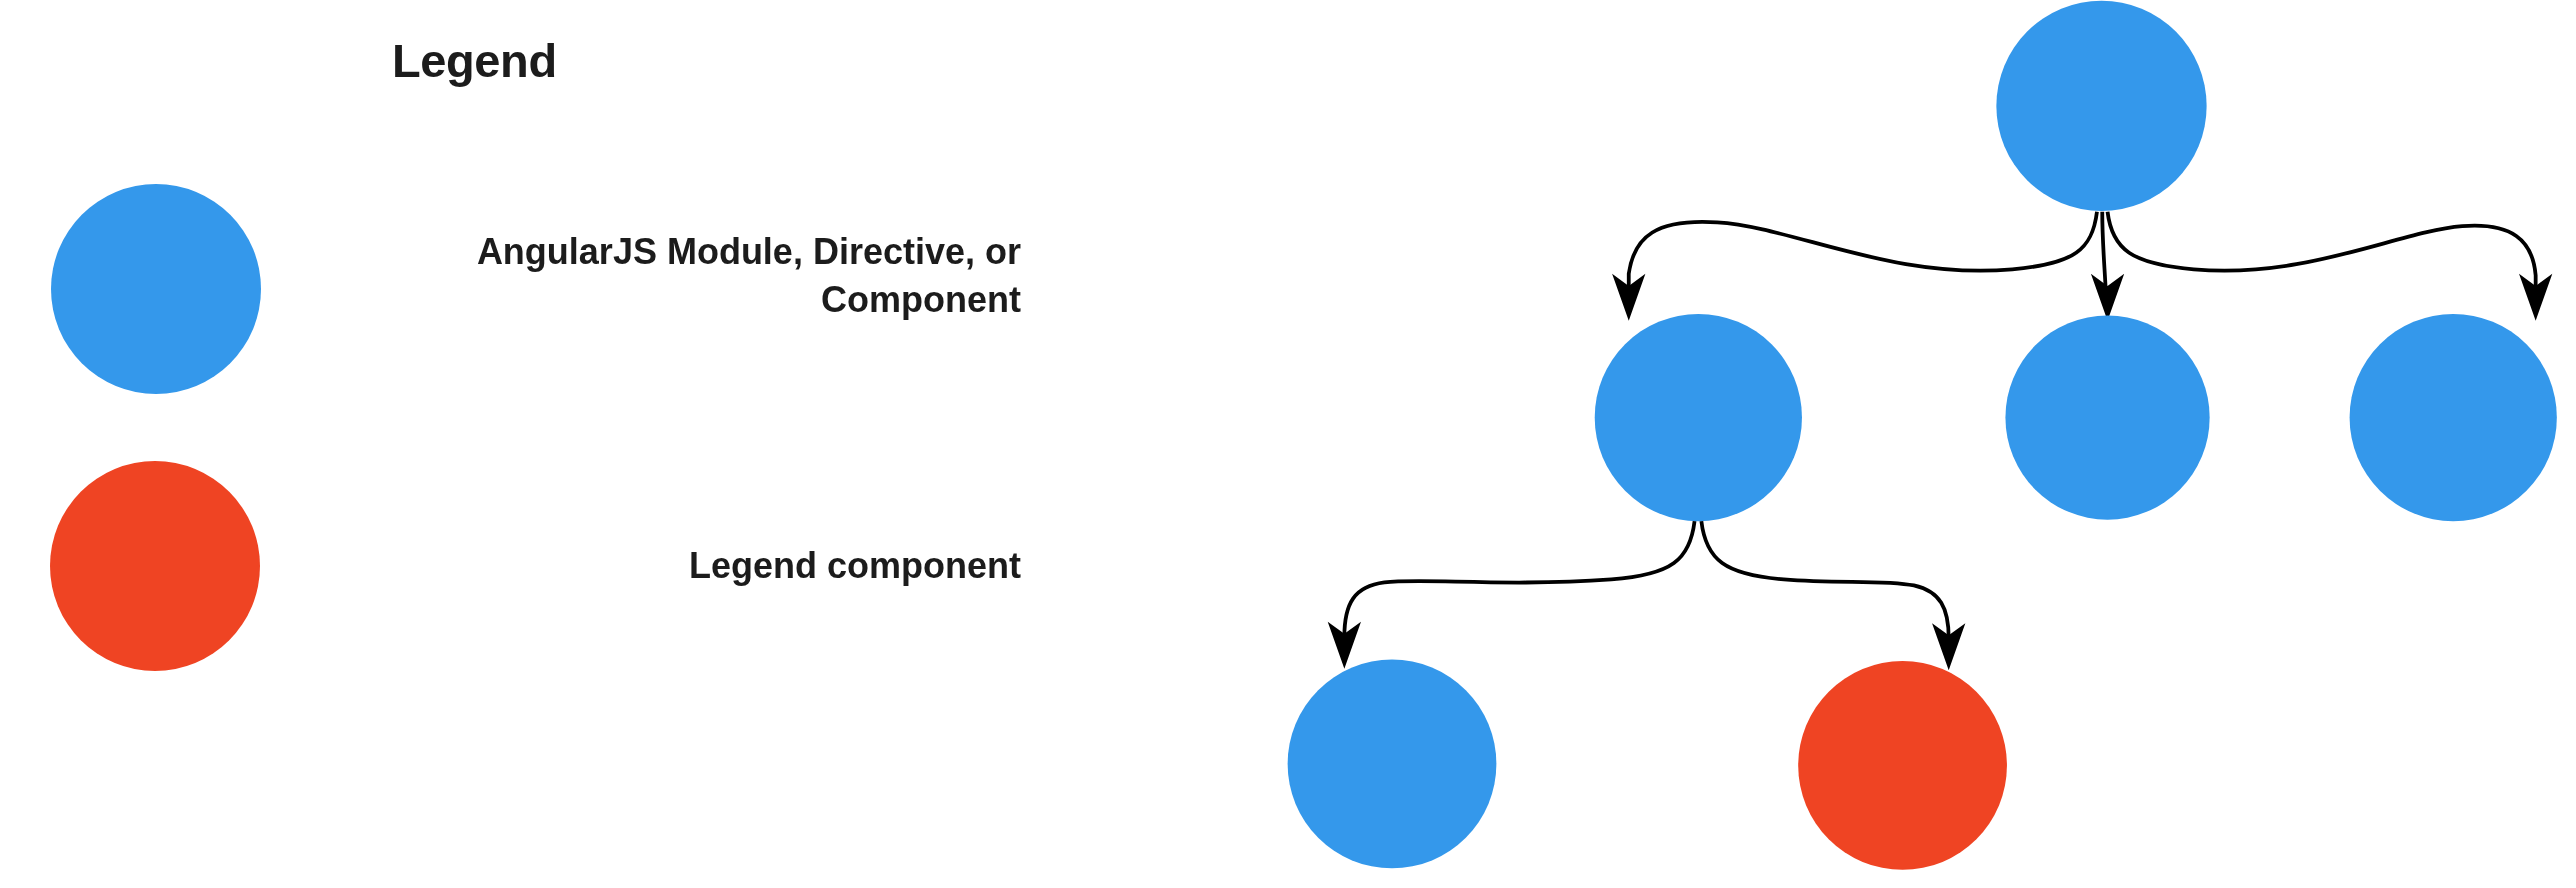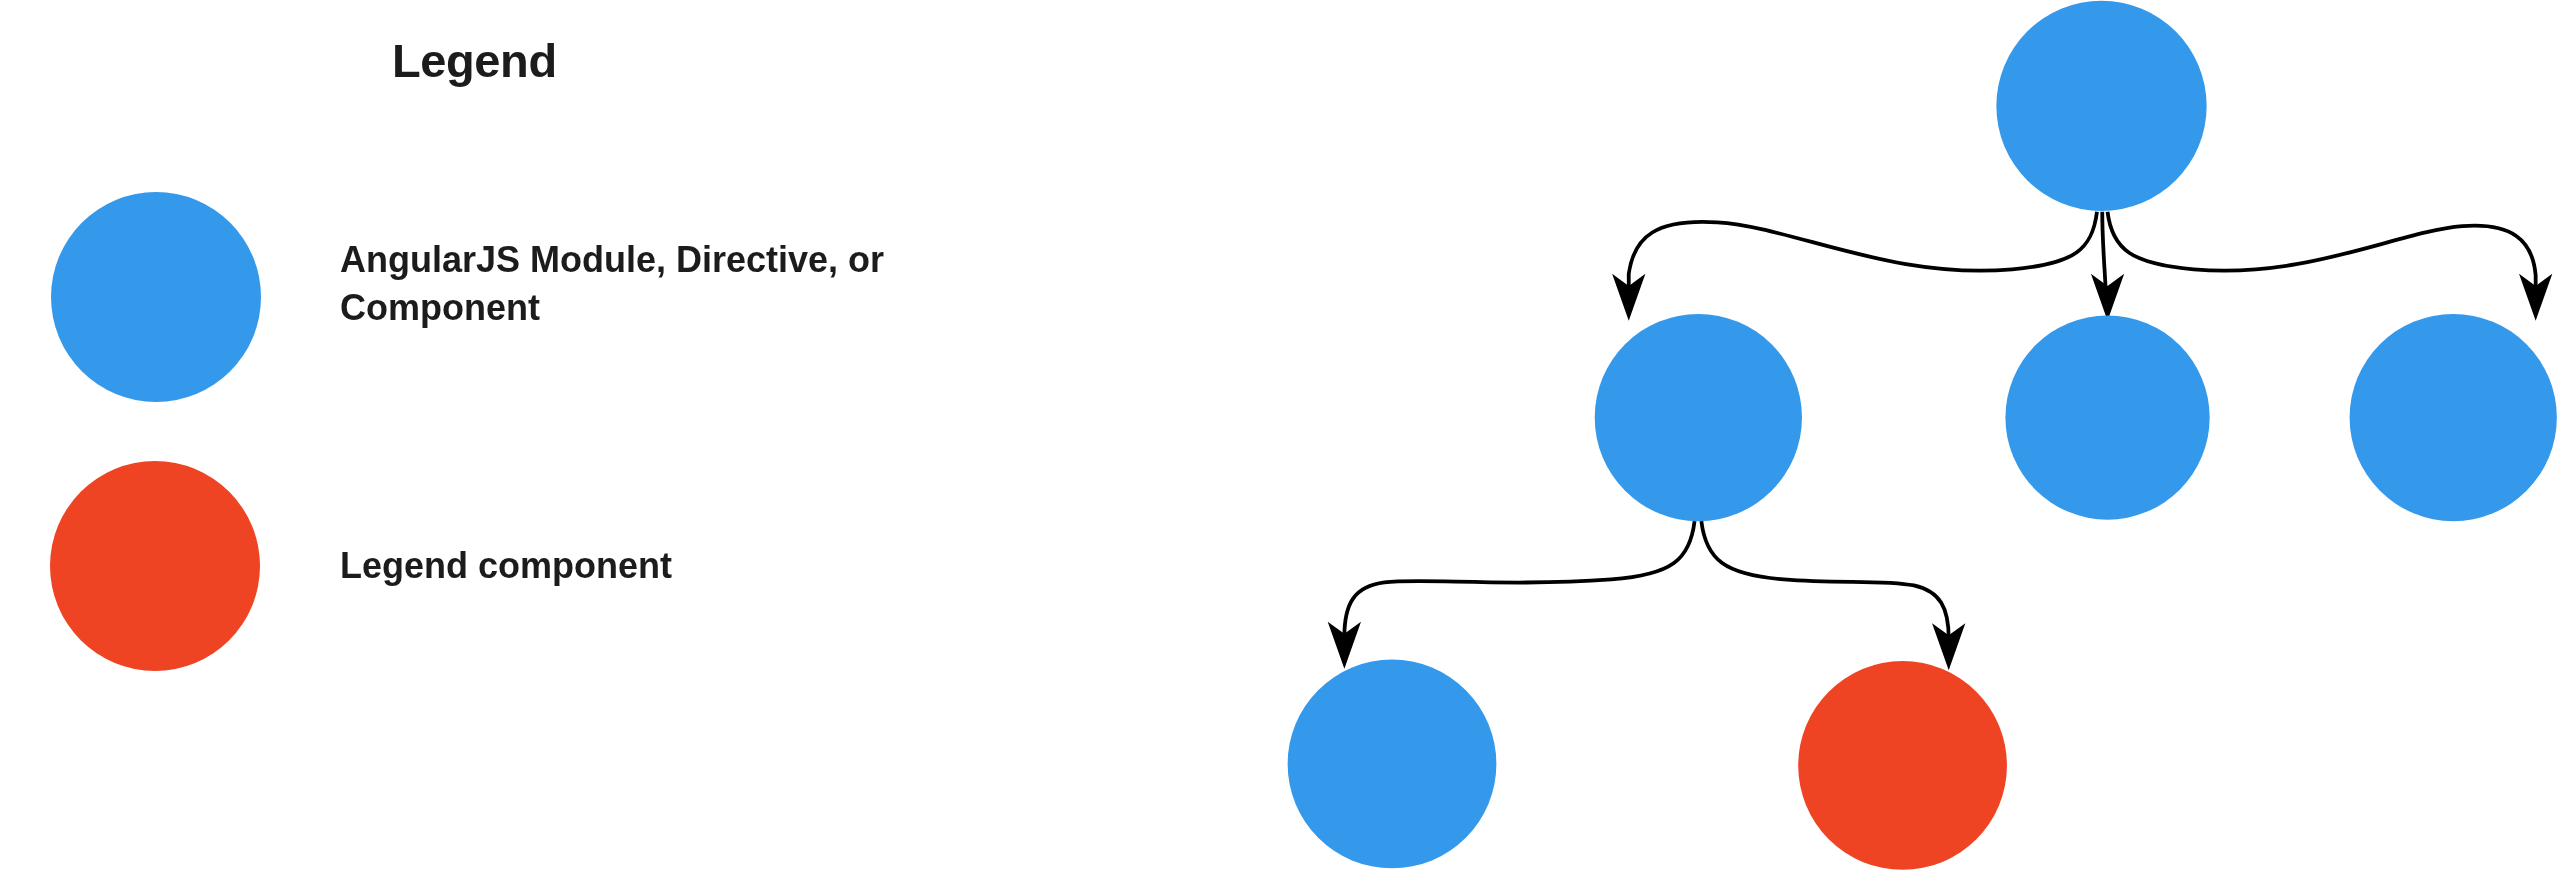--- a/index.html
+++ b/index.html
@@ -15,20 +15,21 @@
     overflow: hidden;
     font-family: "Liberation Sans", "DejaVu Sans", sans-serif;
   }
 
   #canvas {
     position: absolute;
     left: 0;
     top: 0;
     width: 2576px;
     height: 774px;
+    text-align: right;
   }
 
   
   .legend-panel {
     position: absolute;
     left: 0;
     top: 0;
     width: 1135px;
     height: 888px;
   }
@@ -42,21 +43,21 @@
     letter-spacing: -0.4px;
     white-space: nowrap;
   }
   .legend-row {
     position: absolute;
     left: 0;
     width: 1135px;
     display: flex;
     align-items: center;
   }
-  .legend-row.row-0 { top: 192px; height: 212px; }
+  .legend-row.row-0 { top: 184px; height: 212px; }
   .legend-row.row-1 { top: 461px; height: 212px; }
 
   .legend-swatch {
     position: absolute;
     width: 210px;
     height: 210px;
     border-radius: 50%;
   }
   .legend-row.row-0 .legend-swatch { left: 51px; top: 0px; }
   .legend-row.row-1 .legend-swatch { left: 50px; top: 0px; }

